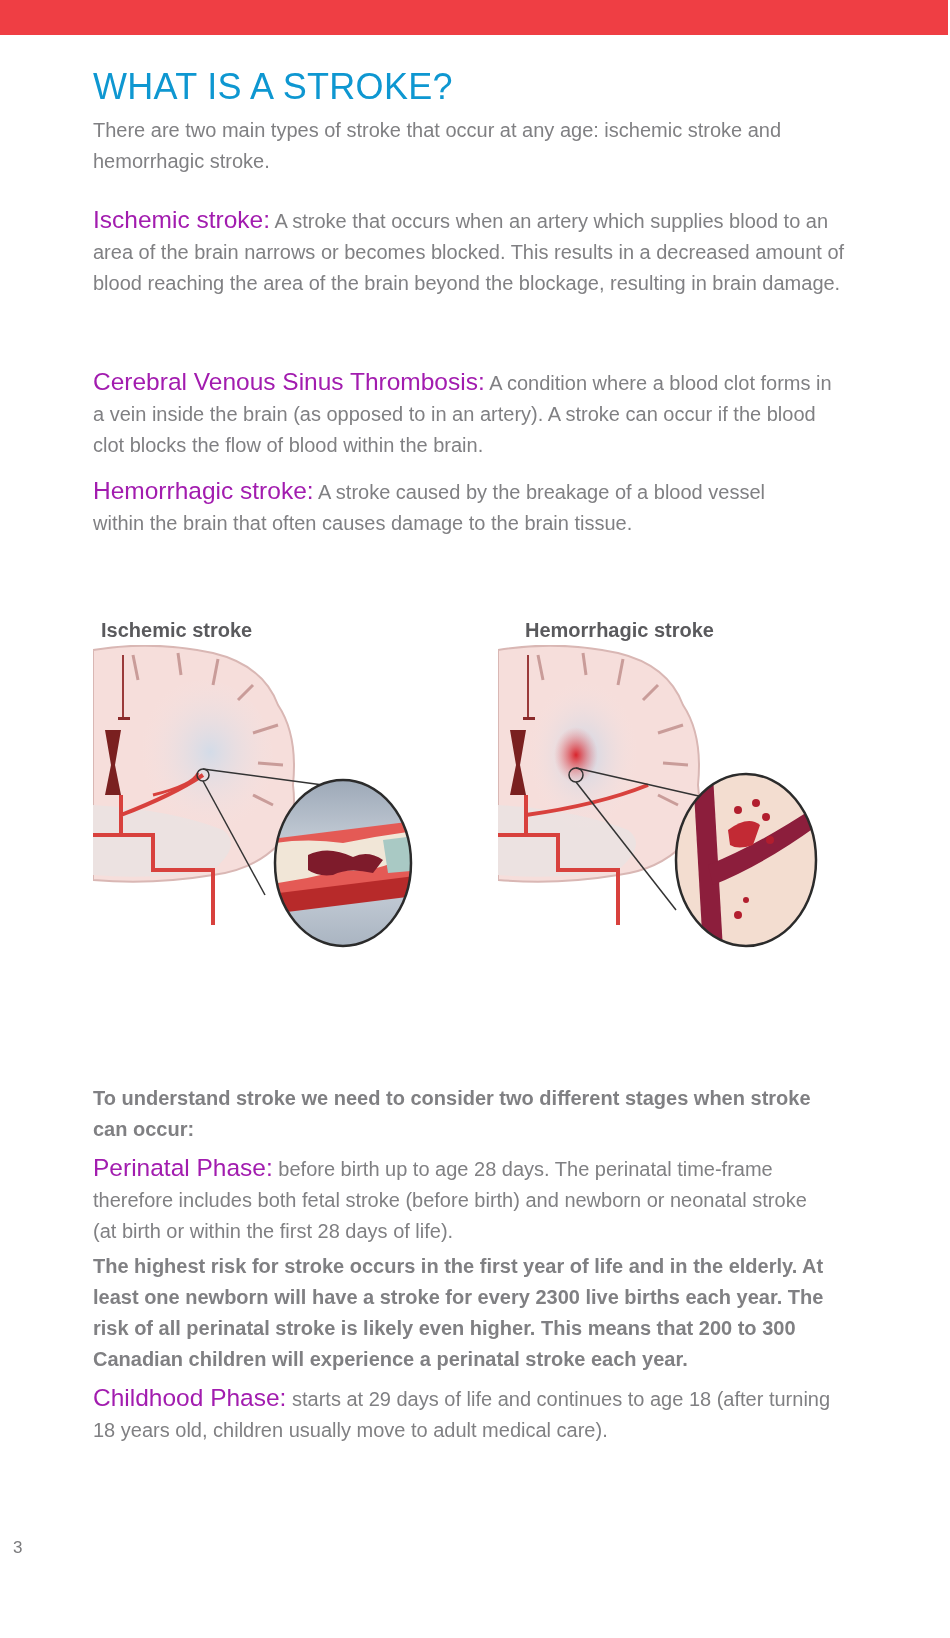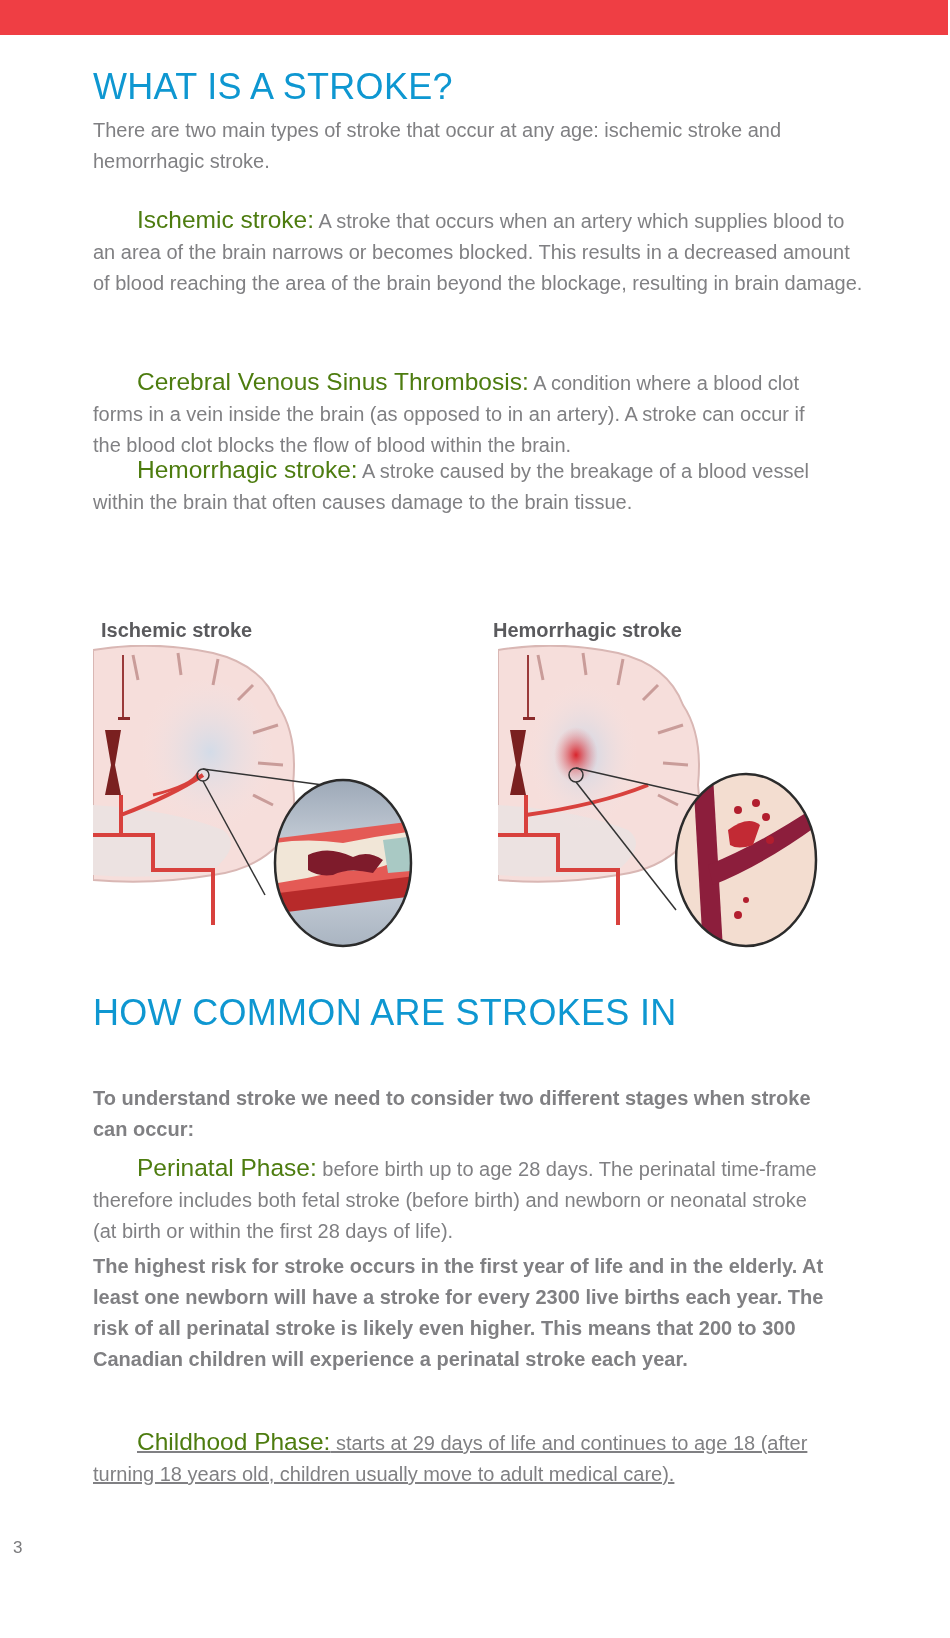--- a/index.html
+++ b/index.html
@@ -18,21 +18,21 @@
       font-family: "Liberation Sans", sans-serif;
       font-weight: 400; font-size: 36px; line-height: 45px;
       color: #0e97d1; letter-spacing: 0.3px;
     }
     .p {
       position: absolute; left: 0; margin: 0;
       font-size: 20px; line-height: 31px; color: #808083;
       font-weight: 300; width: 770px;
     }
     .term {
-      font-size: 24.5px; color: #4d7c0f; font-weight: 400; margin-left: 44px;
+      font-size: 24.5px; color: #a21caf; font-weight: 400;
     }
     .fig-label {
       position: absolute; margin: 8px;
       font-size: 20px; font-weight: 700; color: #5a5a5d;
     }
     .fig {
       position: absolute; background: #ffffff;
     }
     .page-num {
       position: absolute; left: 13px; top: 1538px;
@@ -51,26 +51,26 @@
   <p class="p" style="top:115px; width:700px;">There are two main types of stroke that occur at any age: ischemic stroke and hemorrhagic stroke.</p>
 
   <p class="p" style="top:204px;">
     <span class="term">Ischemic stroke:</span><span> A stroke that occurs when an artery which supplies blood to an area of the brain narrows or becomes blocked. This results in a decreased amount of blood reaching the area of the brain beyond the blockage, resulting in brain damage.</span>
   </p>
 
   <p class="p" style="top:366px; width:740px;">
     <span class="term">Cerebral Venous Sinus Thrombosis:</span><span> A condition where a blood clot forms in a vein inside the brain (as opposed to in an artery). A stroke can occur if the blood clot blocks the flow of blood within the brain.</span>
   </p>
 
-  <p class="p" style="top:454px; width:720px;">
+  <p class="p" style="top:475px; width:720px;">
     <span class="term">Hemorrhagic stroke:</span><span> A stroke caused by the breakage of a blood vessel within the brain that often causes damage to the brain tissue.</span>
   </p>
 
   <p class="fig-label" style="left:0; top:611px;">Ischemic stroke</p>
-  <p class="fig-label" style="left:392px; top:611px;">Hemorrhagic stroke</p>
+  <p class="fig-label" style="left:424px; top:611px;">Hemorrhagic stroke</p>
 
   <div class="fig" style="left:0; top:645px; width:325px; height:305px;">
     <svg width="325" height="305" viewBox="0 0 325 305">
       <defs>
         <radialGradient id="ischBlue" cx="0.55" cy="0.45" r="0.5">
           <stop offset="0" stop-color="#cfdbe9" stop-opacity="0.9"></stop>
           <stop offset="1" stop-color="#f7e3e1" stop-opacity="0"></stop>
         </radialGradient>
         <linearGradient id="vesselBg" x1="0" y1="0" x2="0" y2="1">
           <stop offset="0" stop-color="#9aa6b5"></stop>
@@ -149,29 +149,29 @@
         <circle cx="268" cy="172" r="4" fill="#b21e2e"></circle>
         <circle cx="272" cy="195" r="4" fill="#b21e2e"></circle>
         <circle cx="248" cy="255" r="3" fill="#b21e2e"></circle>
         <circle cx="240" cy="270" r="4" fill="#b21e2e"></circle>
       </g>
       <ellipse cx="248" cy="215" rx="70" ry="86" fill="none" stroke="#2b2b2b" stroke-width="2.5"></ellipse>
     </svg>
   </div>
 
   <h1 class="h1" style="top:990px;">
-    <span>HOW COMMON ARE STROKES IN</span><br>
+    <br>
   </h1>
 
   <p class="p" style="top:1083px; width:720px;font-weight:bold;">To understand stroke we need to consider two different stages when stroke can occur:</p>
 
   <p class="p" style="top:1152px; width:740px;">
     <span class="term">Perinatal Phase:</span><span> before birth up to age 28 days. The perinatal time-frame therefore includes both fetal stroke (before birth) and newborn or neonatal stroke (at birth or within the first 28 days of life).</span>
   </p>
 
   <p class="p" style="top:1251px; width:745px;font-weight:bold;">The highest risk for stroke occurs in the first year of life and in the elderly.  At least one newborn will have a stroke for every 2300 live births each year. The risk of all perinatal stroke is likely even higher. This means that 200 to 300 Canadian children will experience a perinatal stroke each year.</p>
 
-  <p class="p" style="top:1426px; width:760px;text-decoration:underline;">
+  <p class="p" style="top:1382px; width:760px;">
     <span class="term">Childhood Phase:</span><span> starts at 29 days of  life and continues to age 18 (after turning 18 years old, children usually move to adult medical care).</span>
   </p>
 </div>
 
 <div class="page-num">3</div>
 
 </body></html>

